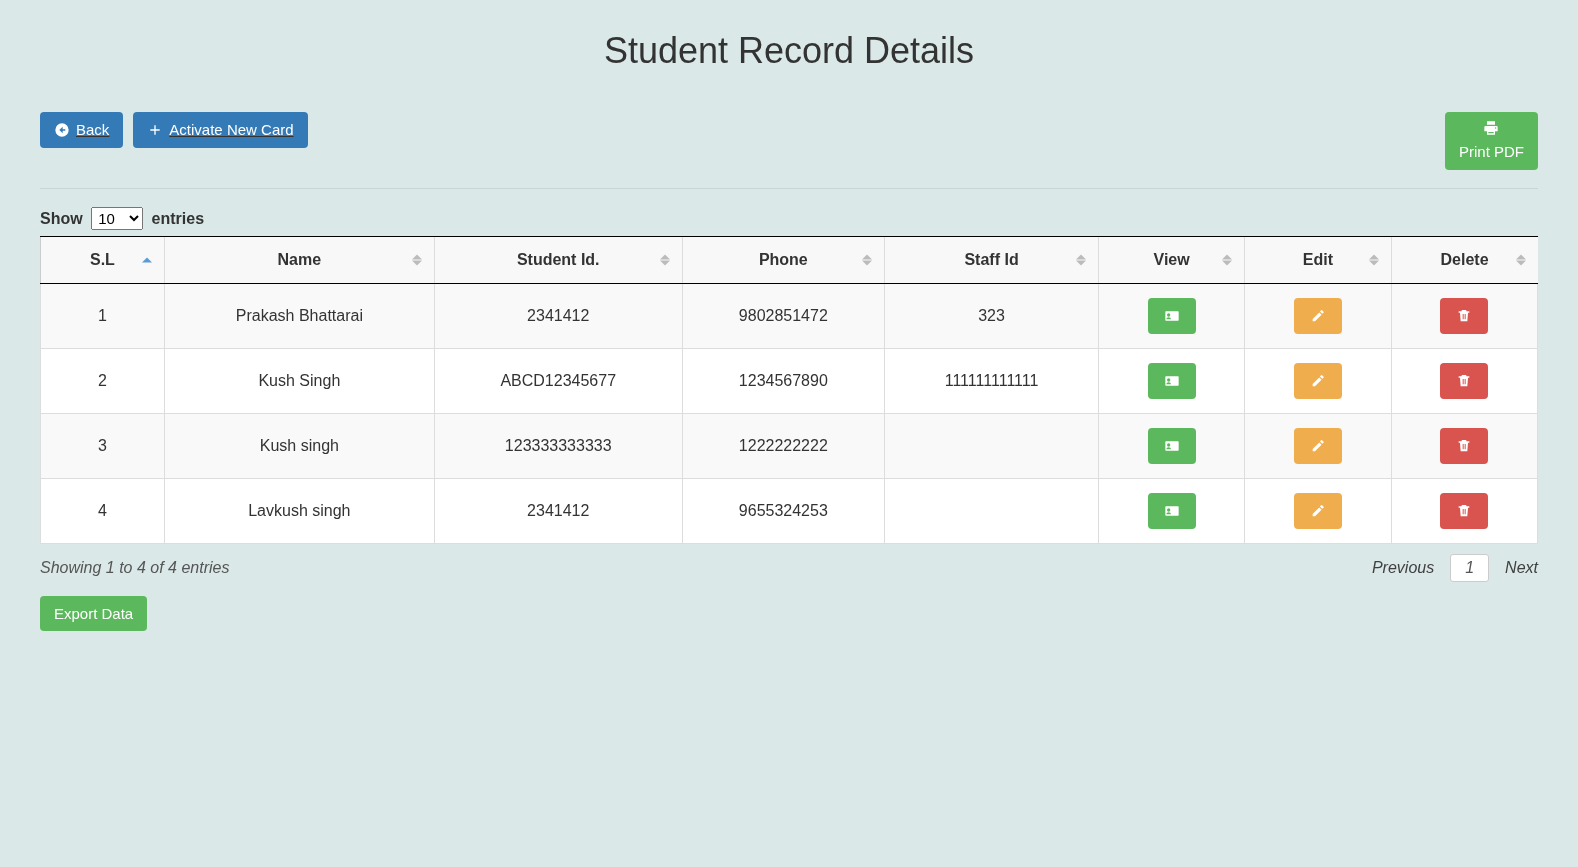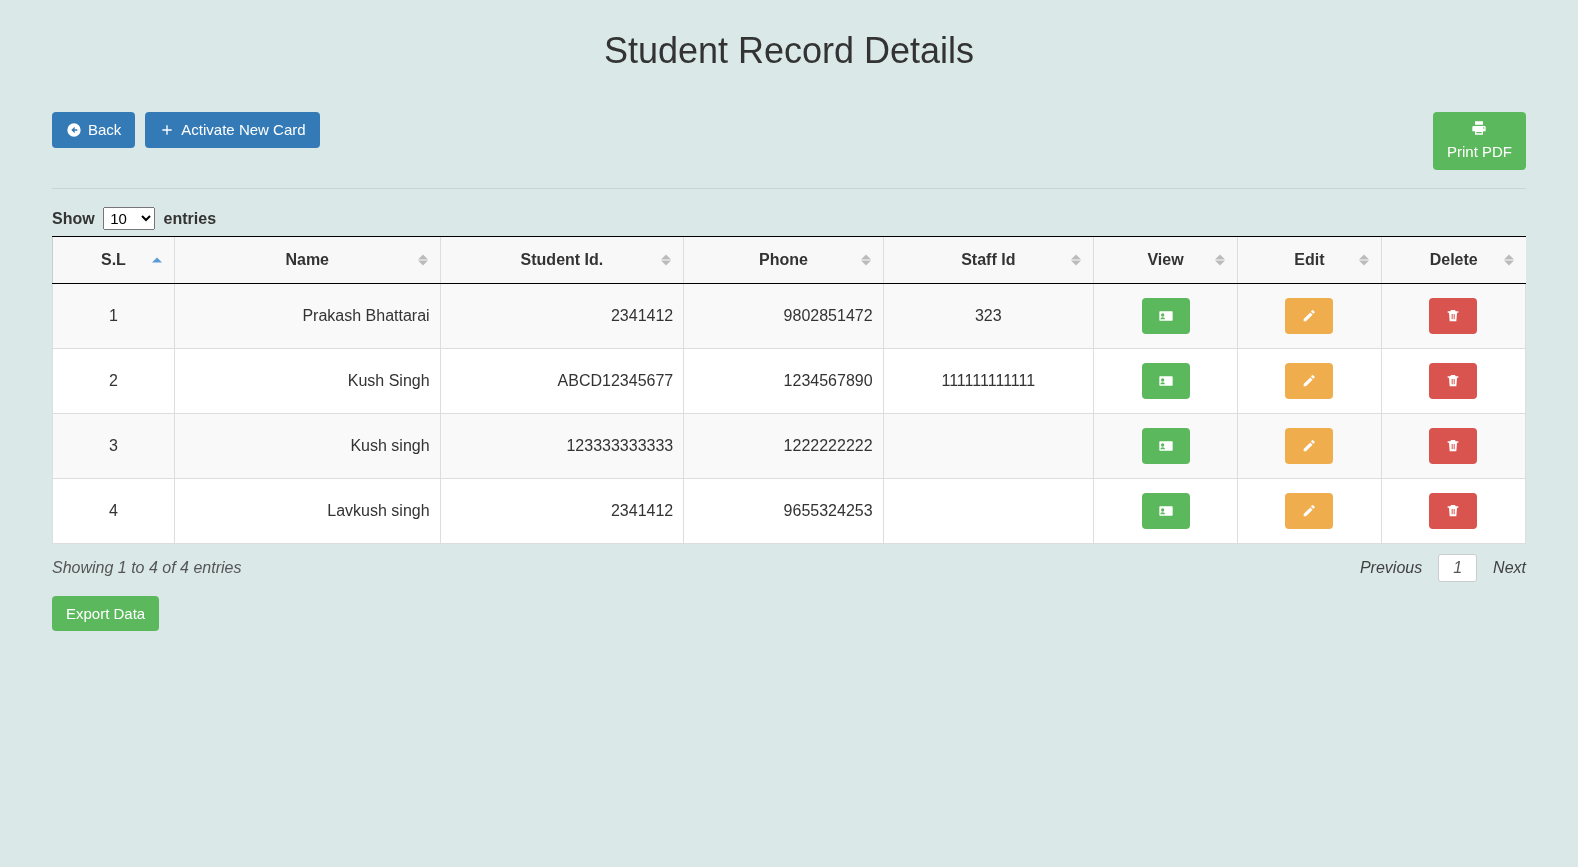--- a/index.html
+++ b/index.html
@@ -4,38 +4,38 @@
 <style>
   * { box-sizing: border-box; }
   body {
     margin: 0;
     font-family: "Helvetica Neue", Helvetica, Arial, sans-serif;
     font-size: 15px;
     color: #333;
     background: #dbe8e8;
   }
   .page {
-    padding: 20px 52px;
+    padding: 20px 40px;
   }
   h1.page-title {
     text-align: center;
     font-size: 36px;
     font-weight: 500;
     color: #333;
     margin: 10px 0 40px;
   }
   .top-actions {
     display: flex;
     justify-content: space-between;
     align-items: flex-start;
     padding-bottom: 18px;
     border-bottom: 1px solid #c9d6d6;
     margin-bottom: 18px;
   }
-  .left-actions { display: flex; gap: 10px; }
+  .left-actions { display: flex; gap: 10px; text-decoration: underline; }
   .btn {
     display: inline-flex;
     align-items: center;
     gap: 6px;
     padding: 8px 14px;
     border: none;
     border-radius: 4px;
     font-size: 15px;
     color: #fff;
     cursor: pointer;
@@ -89,21 +89,21 @@
   table.data-table tbody td {
     padding: 14px 10px;
     border: 1px solid #ddd;
     font-size:16px;
     vertical-align: middle;
   }
   table.data-table tbody tr:nth-child(odd) td { background:#f9f9f9; }
   table.data-table tbody tr:nth-child(even) td { background:#fff; }
   table.data-table { border-bottom:1px solid #000; }
   .text-center { text-align:center; }
-  .text-left { text-align:right; }
+  .text-left { text-align:center; }
 
   .sort-indicator {
     position:absolute;
     right:12px;
     top:50%;
     transform: translateY(-50%);
     display:flex;
     flex-direction:column;
     gap:1px;
   }

